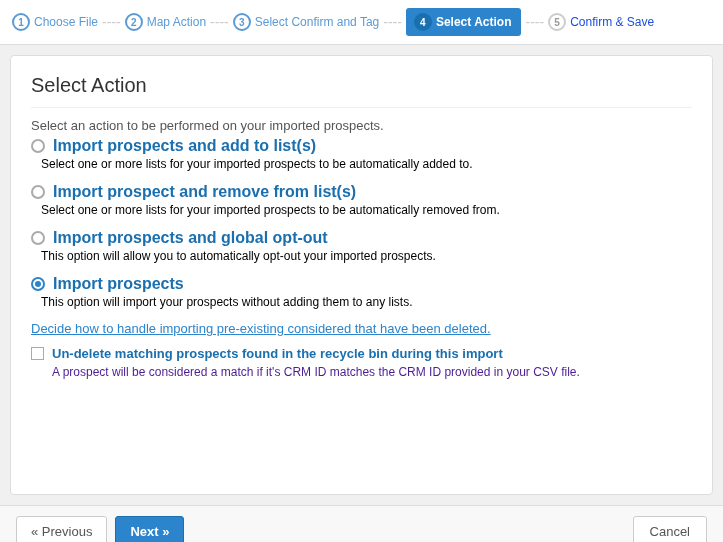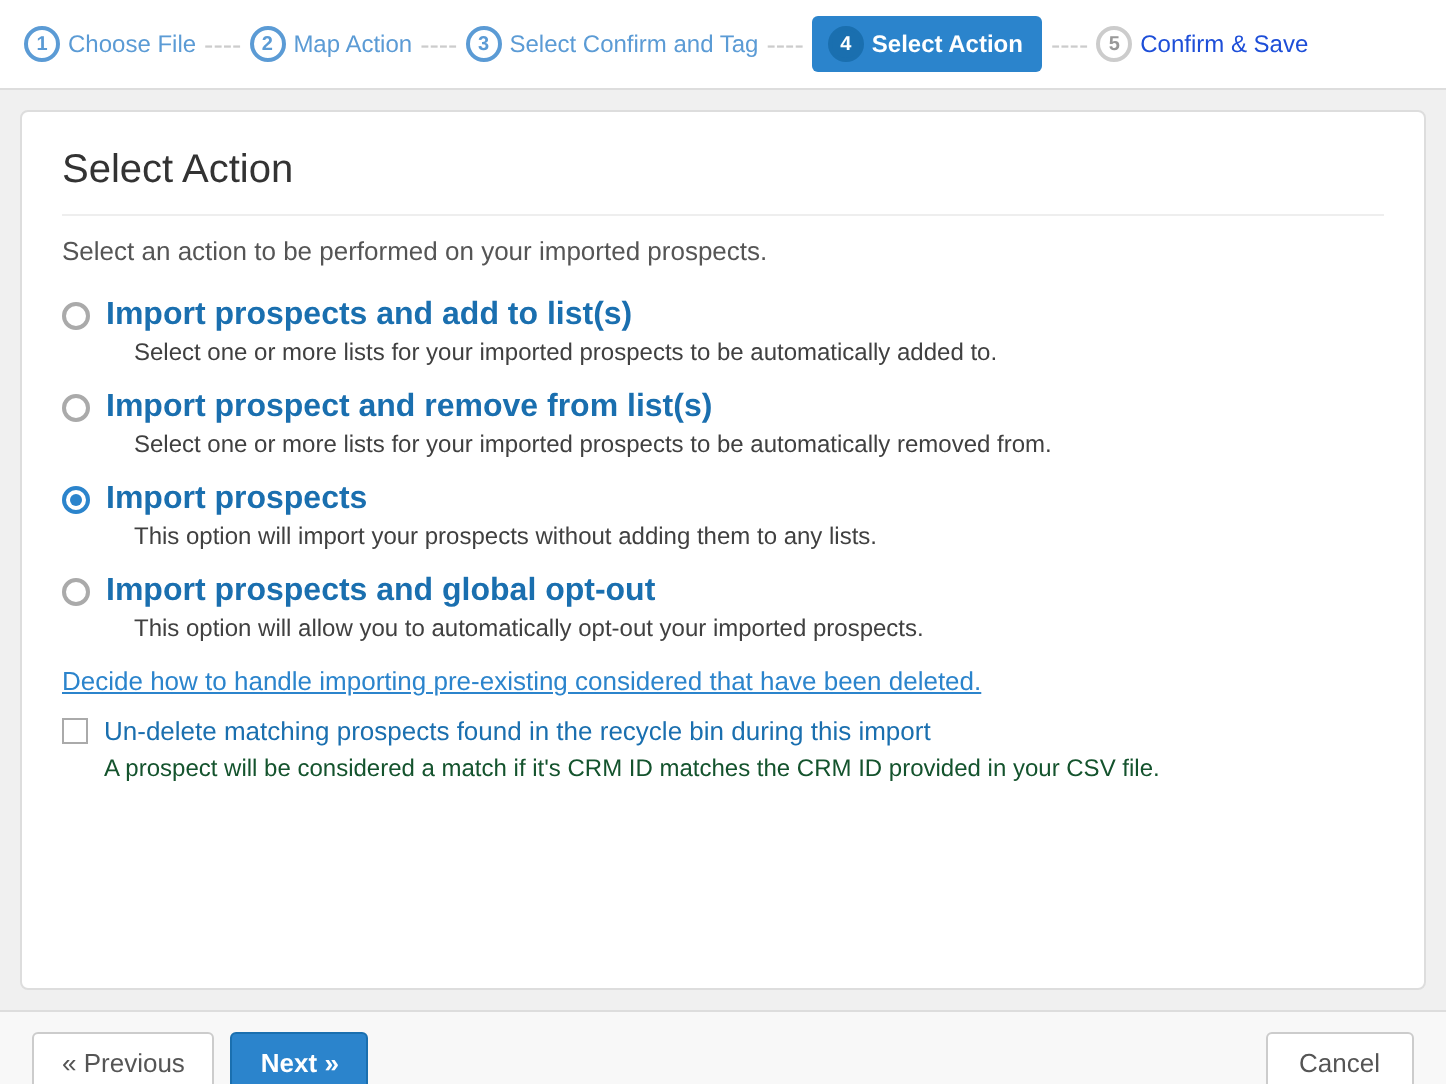--- a/index.html
+++ b/index.html
@@ -91,21 +91,21 @@
       font-size: 20px;
       font-weight: normal;
       color: #333;
       margin-bottom: 10px;
       padding-bottom: 10px;
       border-bottom: 1px solid #eee;
     }
 
     .intro-text {
       color: #555;
-      margin-bottom: 16px;
+      margin-bottom: 4px;
       font-size: 13px;
     }
 
     .options-section {
       flex: 1;
     }
 
     .option-item {
       margin-bottom: 12px;
     }
@@ -139,23 +139,23 @@
       background: #2b84cc;
     }
 
     .option-label {
       font-weight: bold;
       color: #1a6faf;
       font-size: 16px;
     }
 
     .option-desc {
-      color: #404040;
+      color: #000000;
       font-size: 12px;
-      margin-left: 36px;
+      margin-left: 10px;
       margin-bottom: 4px;
     }
 
     .deleted-section {
       margin-top: 6px;
       margin-bottom: 10px;
     }
 
     .deleted-link {
       color: #2b84cc;
@@ -176,27 +176,27 @@
       width: 13px;
       height: 13px;
       border: 1px solid #aaa;
       background: #fff;
       margin-right: 8px;
       flex-shrink: 0;
       margin-top: 1px;
     }
 
     .checkbox-label {
-      font-weight: normal;
+      font-weight: bold;
       color: #1a6faf;
       font-size: 13px;
     }
 
     .checkbox-desc {
-      color: #14532d;
+      color: #4c1d95;
       font-size: 12px;
       margin-left: 21px;
     }
 
     
     .footer {
       background: #f8f8f8;
       border-top: 1px solid #ddd;
       padding: 10px 16px;
       display: flex;
@@ -287,32 +287,32 @@
     <div class="option-item">
       <div class="option-row">
         <div class="radio-btn"></div>
         <span class="option-label">Import prospect and remove from list(s)</span>
       </div>
       <p class="option-desc">Select one or more lists for your imported prospects to be automatically removed from.</p>
     </div>
 
     <div class="option-item">
       <div class="option-row">
+        <div class="radio-btn"></div>
+        <span class="option-label">Import prospects and global opt-out</span>
+      </div>
+      <p class="option-desc">This option will allow you to automatically opt-out your imported prospects.</p>
+    </div>
+
+    <div class="option-item">
+      <div class="option-row">
         <div class="radio-btn selected"></div>
         <span class="option-label">Import prospects</span>
       </div>
       <p class="option-desc">This option will import your prospects without adding them to any lists.</p>
-    </div>
-
-    <div class="option-item">
-      <div class="option-row">
-        <div class="radio-btn"></div>
-        <span class="option-label">Import prospects and global opt-out</span>
-      </div>
-      <p class="option-desc">This option will allow you to automatically opt-out your imported prospects.</p>
     </div>
 
     <div class="deleted-section">
       <a href="#" class="deleted-link">Decide how to handle importing pre-existing considered that have been deleted.</a>
     </div>
 
     <div class="checkbox-item">
       <div class="checkbox-row">
         <div class="checkbox-box"></div>
         <span class="checkbox-label">Un-delete matching prospects found in the recycle bin during this import</span>

